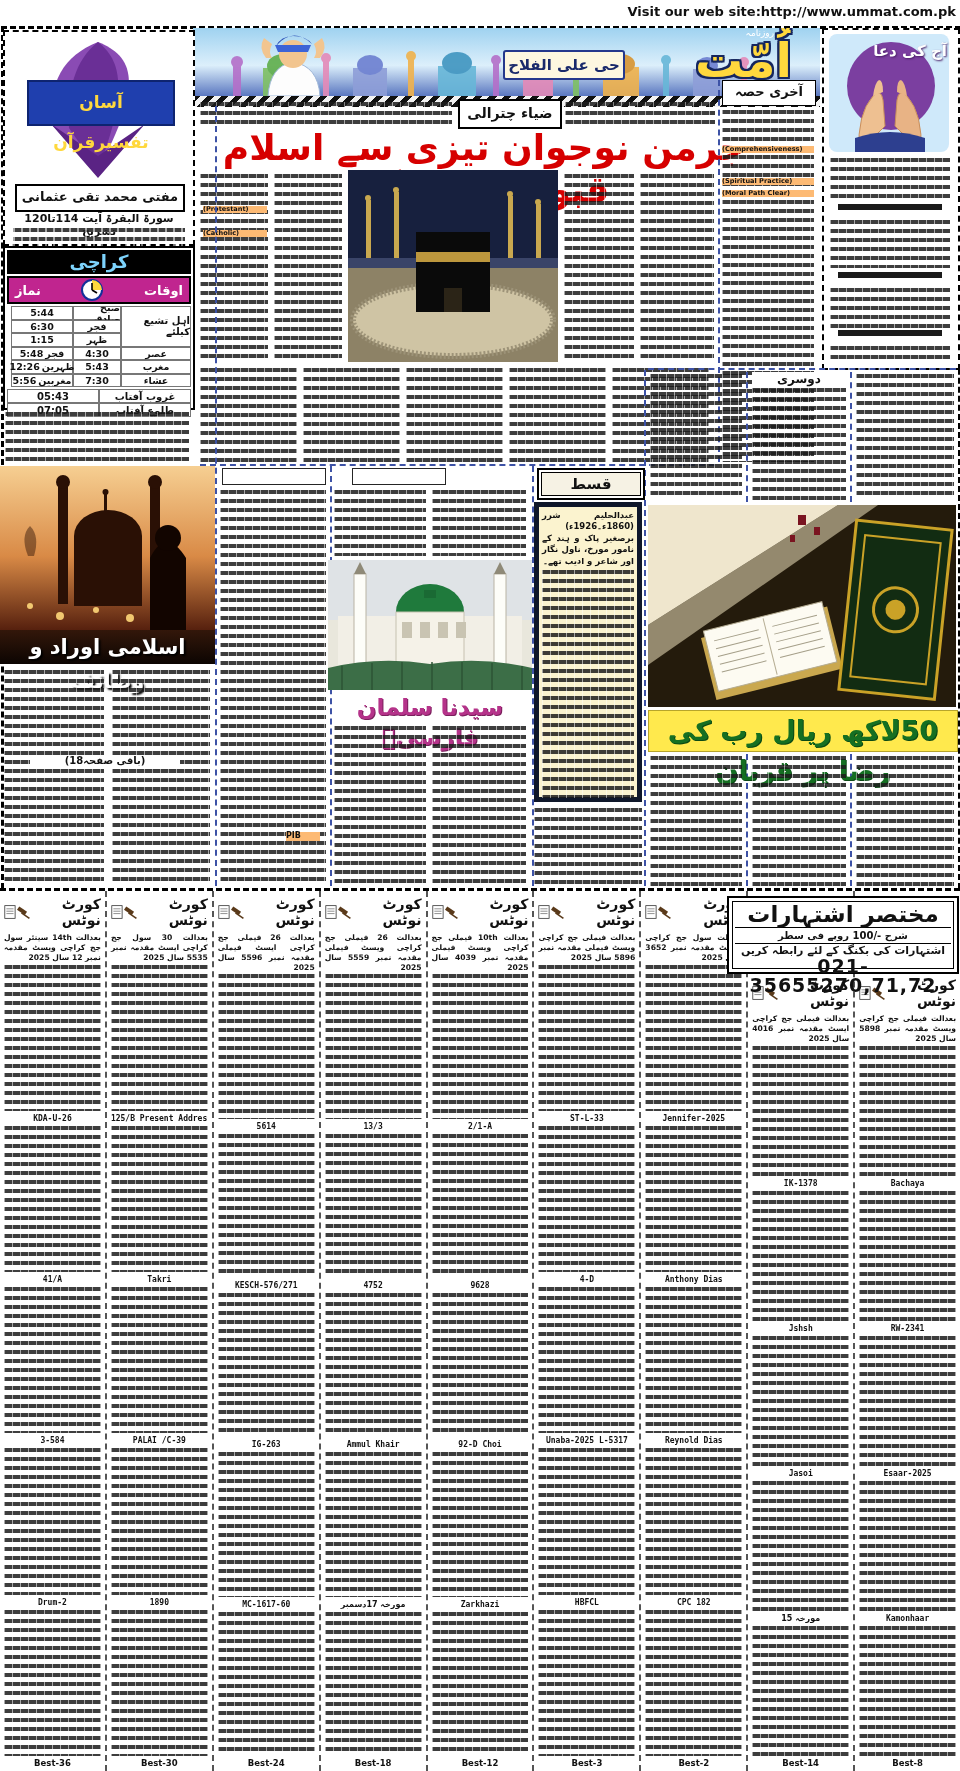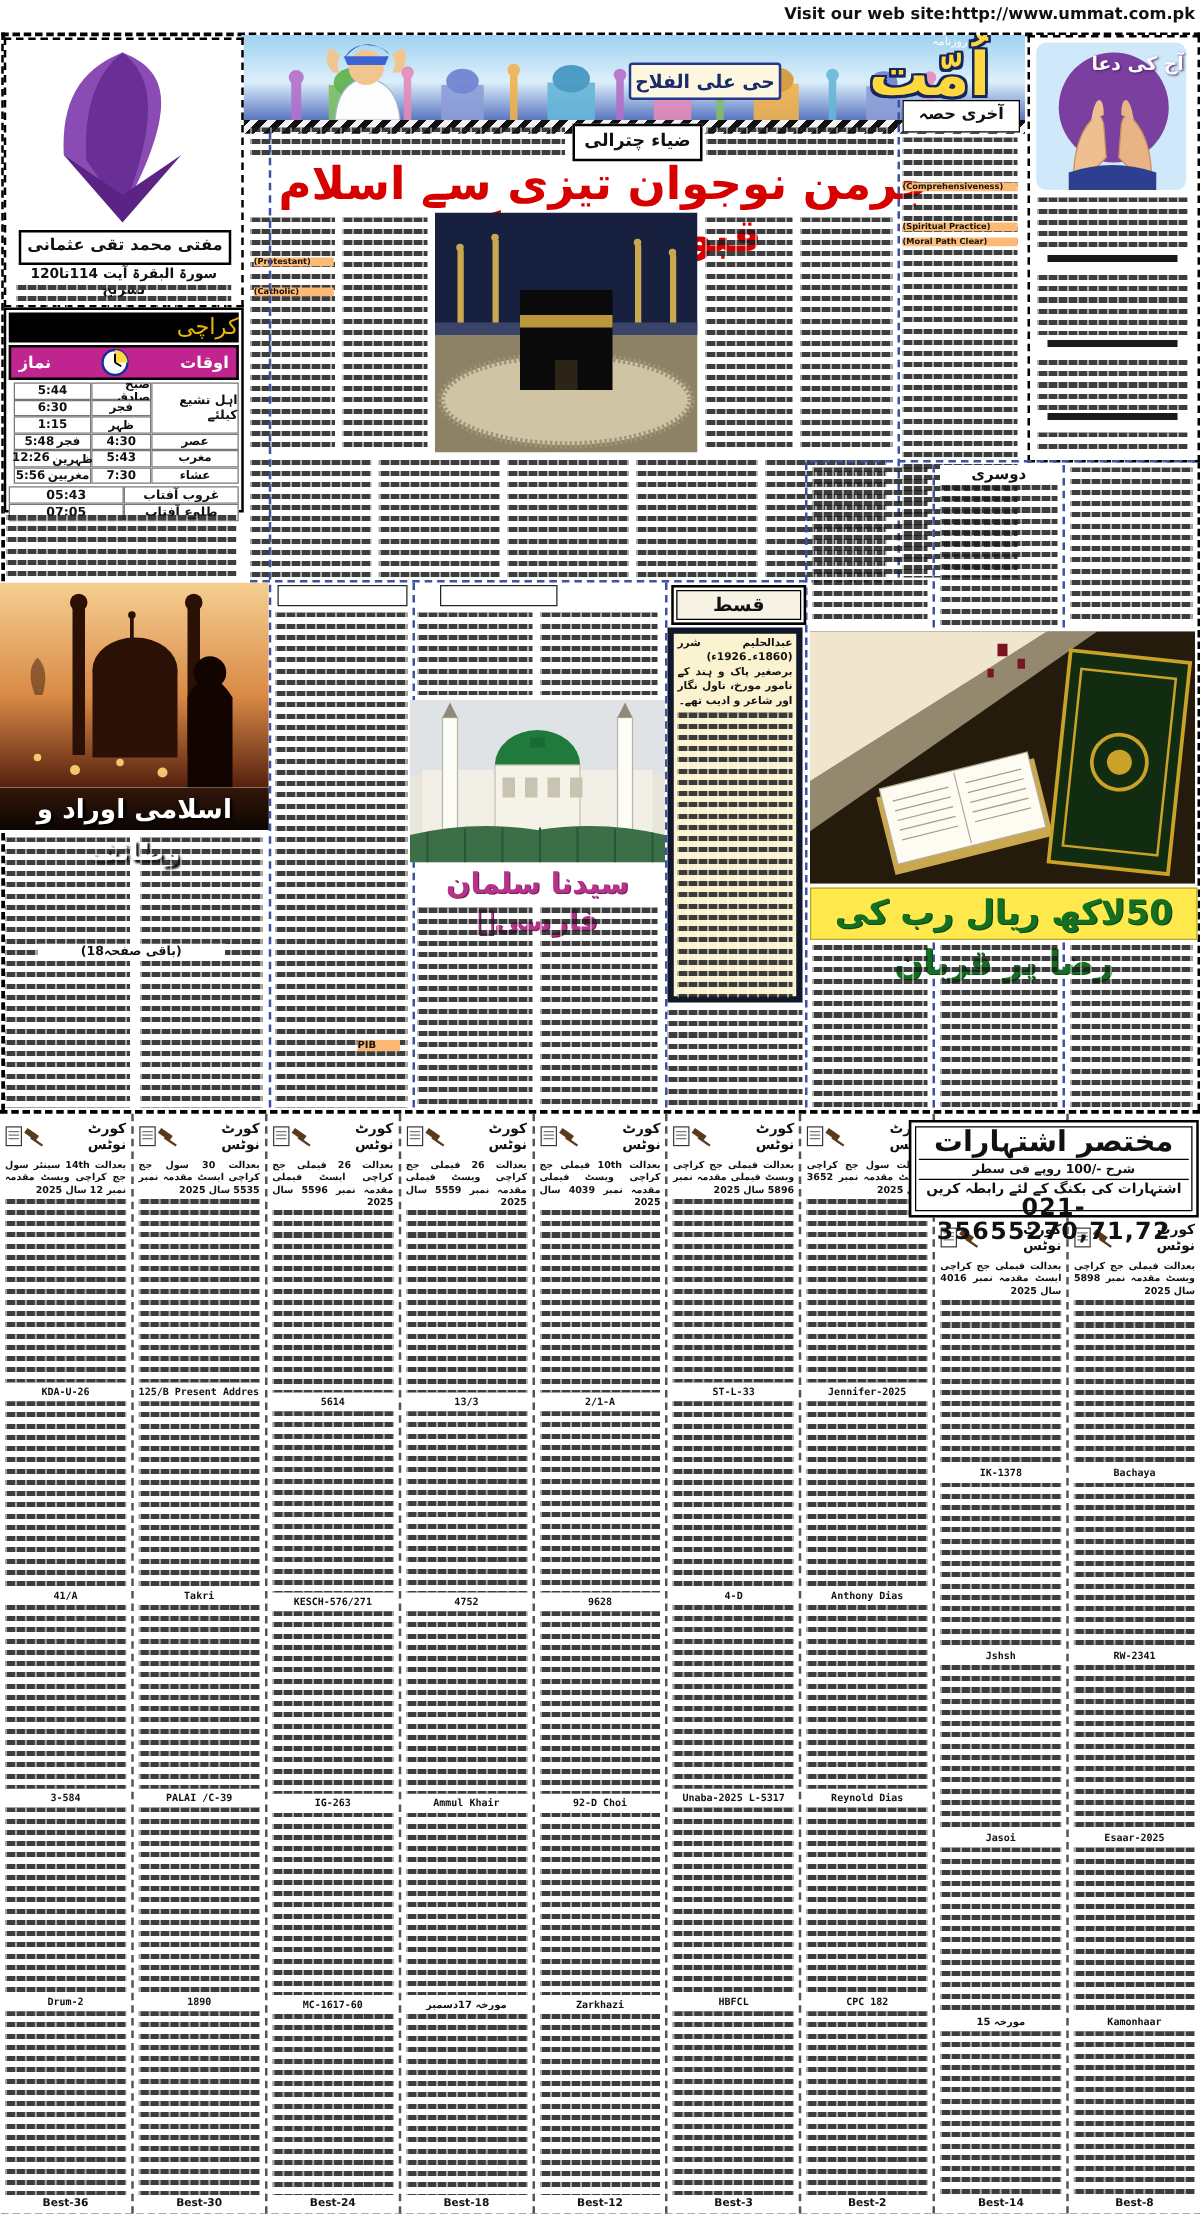--- a/index.html
+++ b/index.html
@@ -32,29 +32,29 @@
   .byline-box{border:2px solid #000;background:#fff;font-weight:bold;text-align:center;}
   .sec-box{border:1.5px solid #000;background:#fff;font-weight:bold;text-align:center;}
   .salman{color:#b5338a;font-weight:bold;
       text-shadow:1px 1px 0 #7a1f5c,-1px -1px 0 #ffffff,0 0 2px #fff;}
   .qurban{background:#ffe94d;border:1px solid #b7a52a;color:#156f22;font-weight:bold;
       text-shadow:1px 1px 0 #0b4a14;}
   .awrad-band{background:linear-gradient(#33170a,#0c0502);color:#fff;font-weight:bold;
       text-shadow:2px 2px 2px #000;}
   
   .ptab{border:2px solid #000;background:#fff;}
-  .pcity{background:#000;color:#eab308;font-weight:normal;text-align:right;}
+  .pcity{background:#000;color:#7dd3fc;font-weight:bold;text-align:center;}
   .pbar{background:#c0258f;color:#fff;font-weight:bold;display:flex;align-items:center;justify-content:space-between;border:2px solid #000;}
   .pcell{border:1px solid #777;font-weight:bold;display:flex;align-items:center;justify-content:center;background:#fff;}
   
   .cwrap{border-top:3px dashed #000;display:flex;direction:ltr;background:#fff;}
   .ccol{flex:1 1 0;display:flex;flex-direction:column;padding:3px 4px;position:relative;min-width:0;}
   .ccol + .ccol{border-left:2px dashed #555;}
   .chead{display:flex;align-items:center;justify-content:center;gap:4px;padding:2px 0 3px;margin-bottom:2px;}
-  .chead .lbl{font-weight:bold;font-size:11px;}
+  .chead .lbl{font-weight:bold;font-size:14px;}
   .copen{direction:rtl;font-size:7.6px;font-weight:bold;line-height:1.3;text-align:justify;}
   .sf{flex:1 1 auto;min-height:26px;margin:2px 0;}
   .tok{direction:ltr;font-family:"DejaVu Sans Mono",monospace;font-weight:bold;font-size:8px;text-align:center;margin:1px 0;white-space:nowrap;overflow:hidden;}
   .cfoot{margin-top:auto;text-align:center;font-size:8.5px;font-weight:bold;direction:ltr;}
   .adbox{border:2px solid #000;box-shadow:inset 0 0 0 3px #fff,inset 0 0 0 4px #000;background:#fff;z-index:5;}
   .term{font-size:6.6px;font-weight:bold;background:#fdba74;text-align:left;direction:ltr;line-height:1.1;}
 </style>
 </head>
 <body>
 
@@ -129,20 +129,21 @@
   <div class="abs simb" style="left:14px;top:300px;width:104px;height:12px;"></div>
   <div class="abs sim" style="left:6px;top:316px;width:120px;height:16px;"></div>
 </div>
 
 <div class="abs" style="left:3px;top:30px;width:188px;height:212px;border:2.5px dashed #000;background:#fff;">
   <svg class="abs" style="left:18px;top:6px;" width="150" height="144" viewBox="0 0 150 144">
     <path d="M75 4 C40 18 26 44 28 86 L75 132 C122 44 110 18 75 4 Z" fill="#8a4bb4"></path>
     <path d="M75 4 C52 22 44 52 46 90 L75 132 C106 52 98 22 75 4 Z" fill="#6a2f96"></path>
     <path d="M28 86 L75 140 L122 86 L75 118 Z" fill="#5a2384"></path>
   </svg>
+  <div class="abs rtl b ctr" style="left:22px;top:48px;width:144px;height:42px;background:#1f3fae;border:2px solid #0e2470;color:#ffd83d;font-size:17px;line-height:40px;">آسان تفسیرقرآن</div>
   <div class="abs rtl b ctr" style="left:10px;top:152px;width:166px;height:24px;border:2px solid #000;font-size:13px;line-height:22px;">مفتی محمد تقی عثمانی</div>
   <div class="abs rtl b ctr" style="left:8px;top:180px;width:172px;font-size:11px;">سورۃ البقرۃ آیت 114تا120 تشریح</div>
   <div class="abs sim" style="left:8px;top:196px;width:172px;height:28px;"></div>
   <div class="abs rtl b ctr" style="left:8px;top:226px;width:172px;font-size:10px;">(باقی صفحہ 4نمبر17)</div>
 </div>
 
 <div class="abs ptab" style="left:3px;top:246px;width:188px;height:160px;">
   <div class="pcity rtl" style="height:24px;font-size:18px;line-height:23px;margin:2px;">کراچی</div>
   <div class="pbar rtl" style="height:24px;margin:0 2px;padding:0 6px;font-size:13px;">
     <span>اوقات</span>

